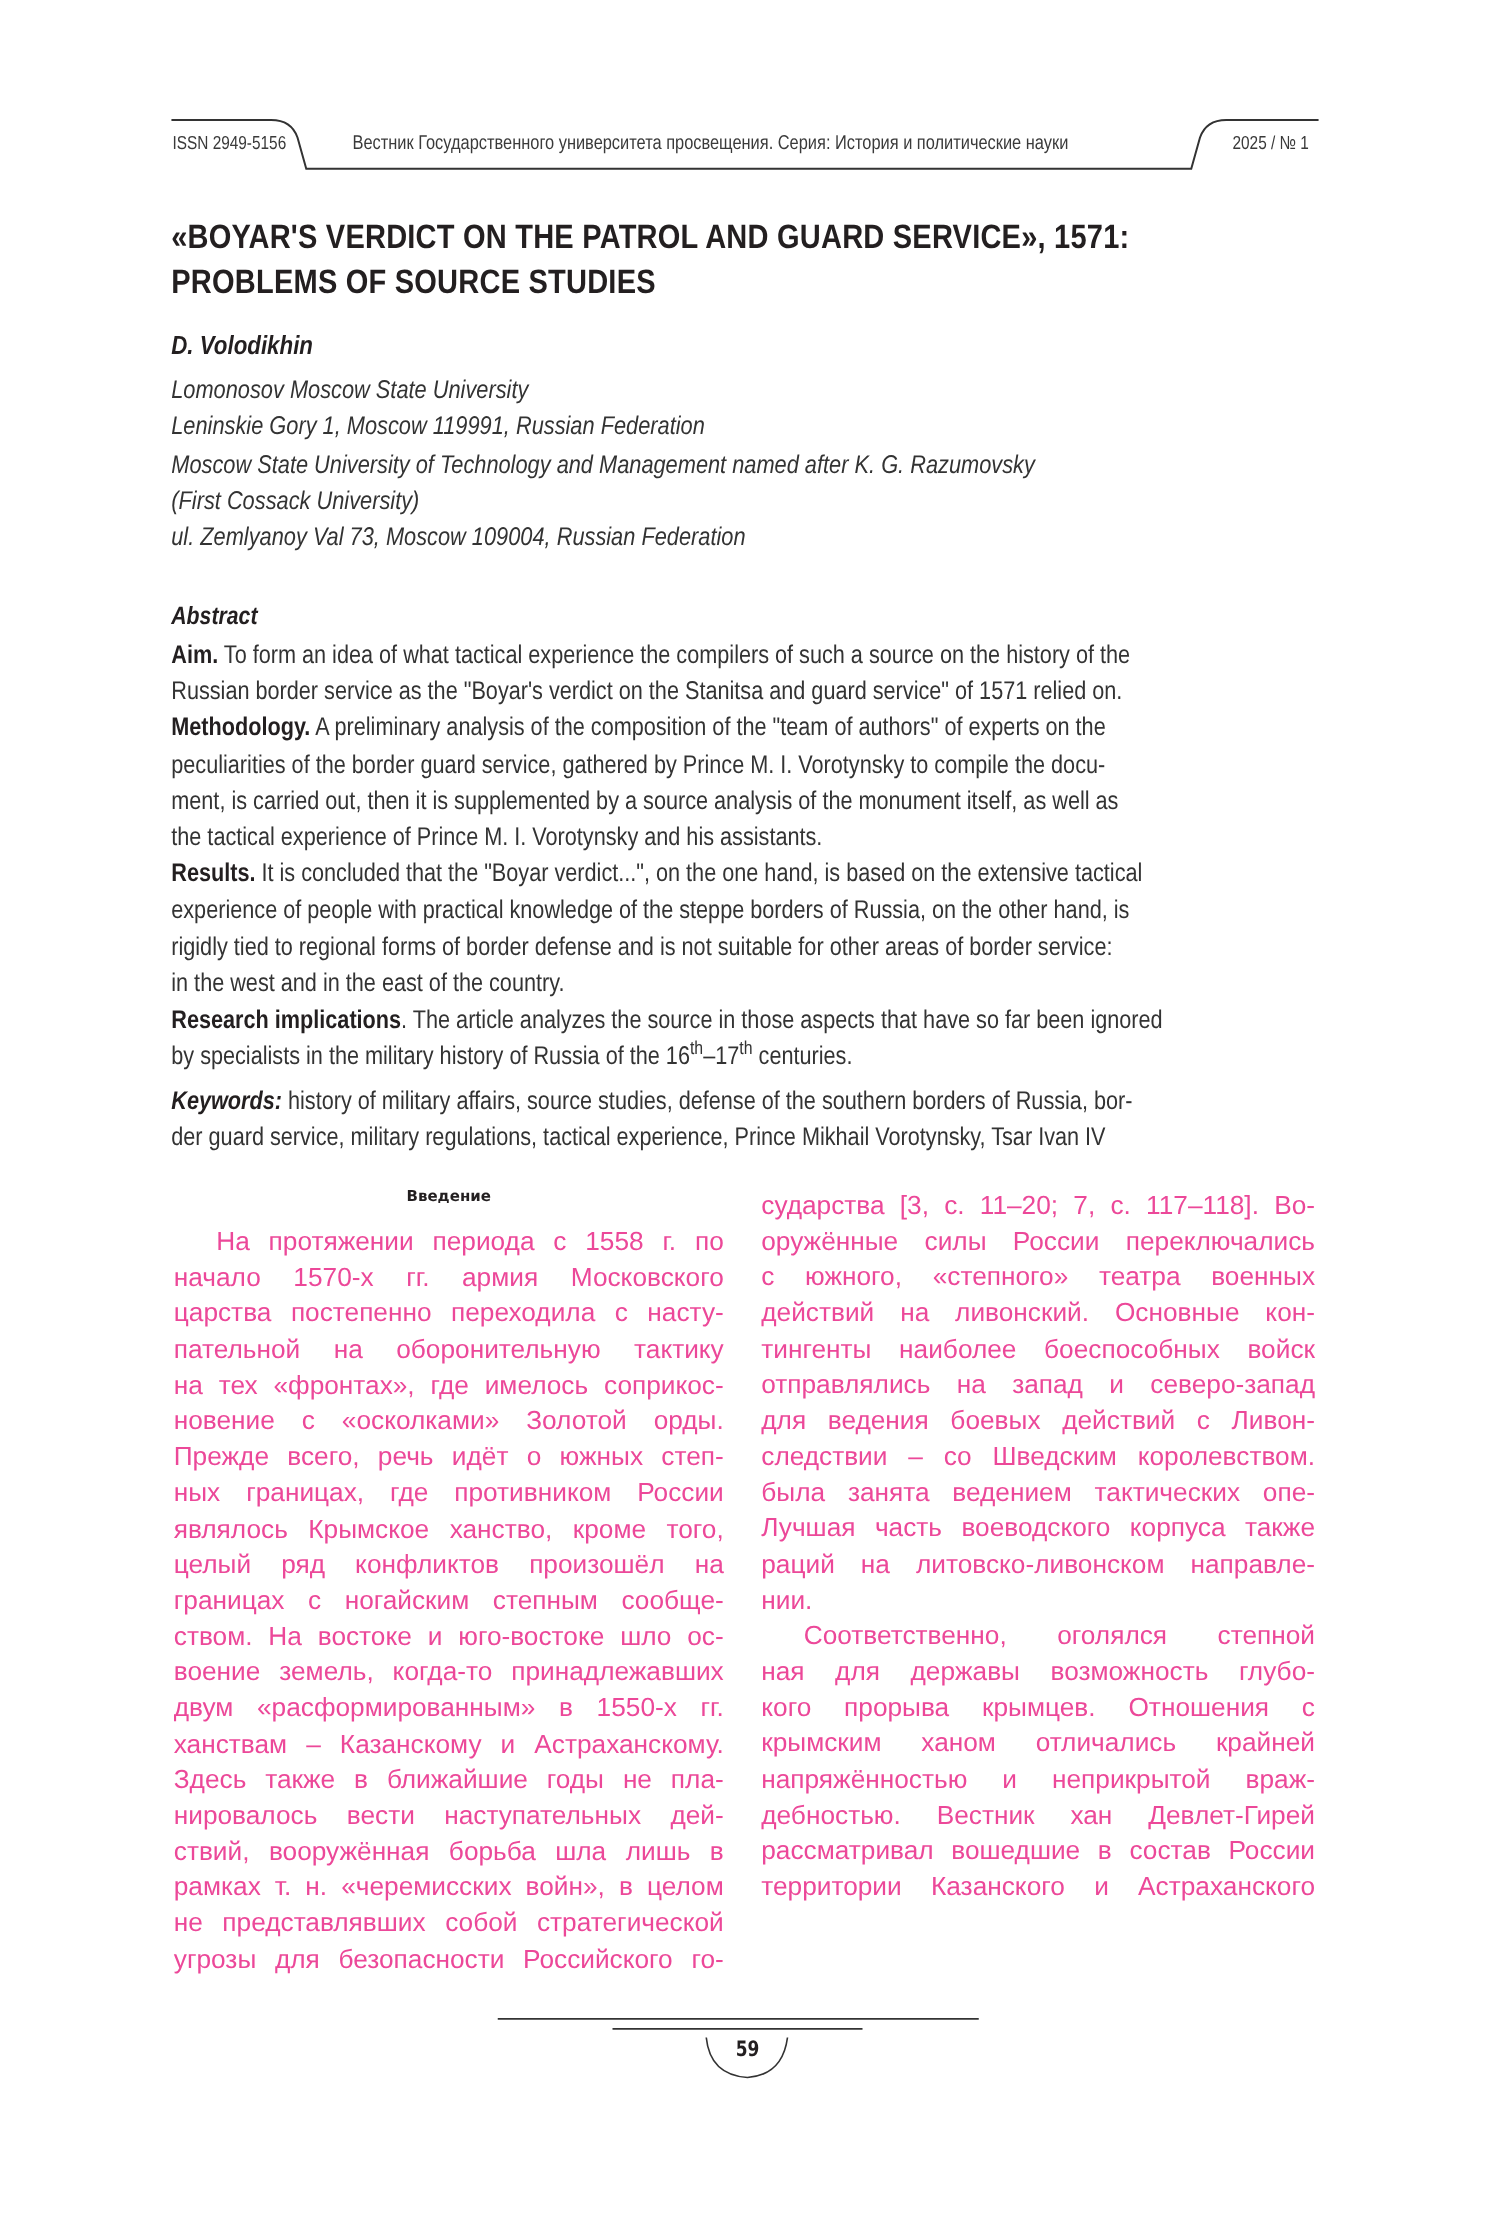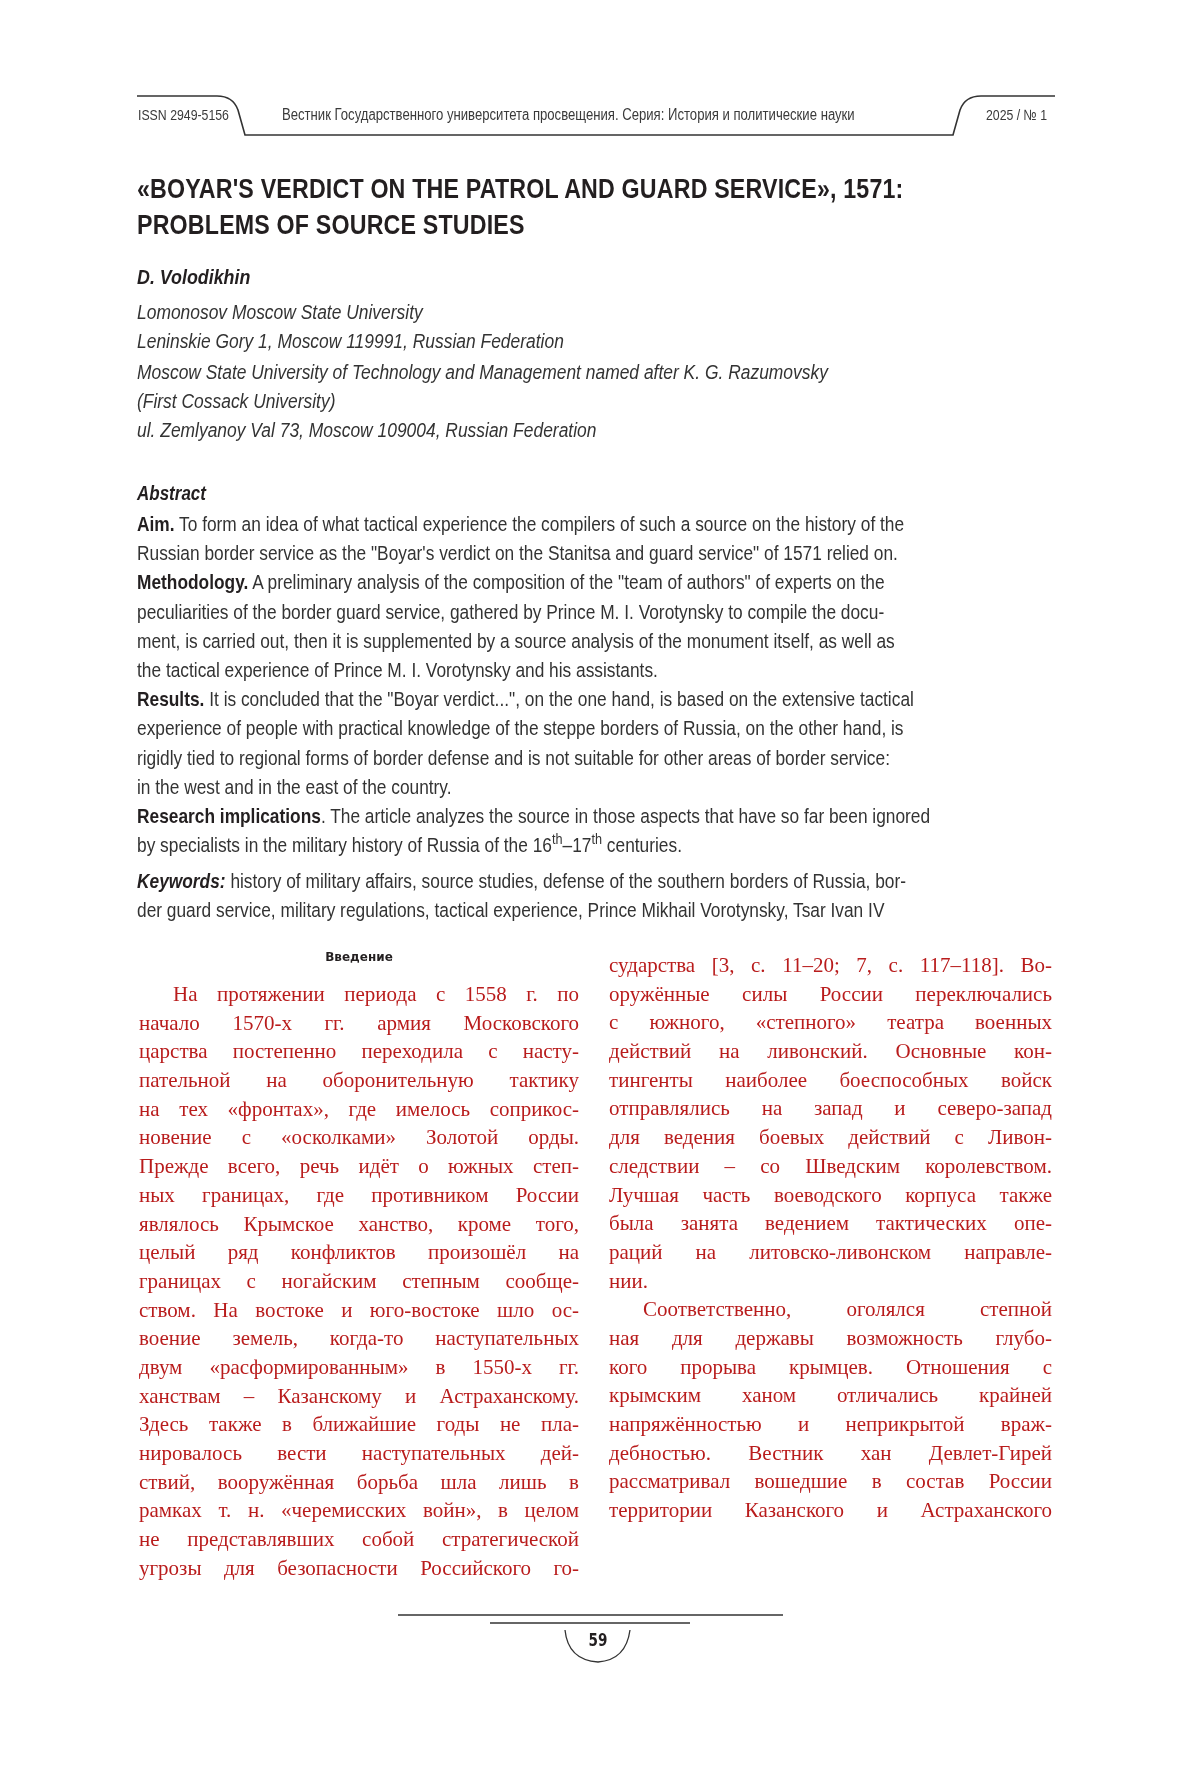--- a/index.html
+++ b/index.html
@@ -26,21 +26,21 @@
 
     .abs-lines { left: 137px; top: 509px; width: 1080px; font-family: "Liberation Sans", sans-serif; font-size: 20.5px; line-height: 29.2px; color: #333; transform: scaleX(0.845); transform-origin: left top; }
     .abs-lines .ln { white-space: nowrap; height: 29.2px; }
     .abs-lines b { color: #231f20; }
     .kw { left: 137px; top: 866px; width: 1080px; font-family: "Liberation Sans", sans-serif; font-size: 20.5px; line-height: 29.2px; color: #333; transform: scaleX(0.845); transform-origin: left top; }
     .kw .ln { white-space: nowrap; }
     .kw b { font-style: italic; color: #231f20; }
     sup { font-size: 15px; line-height: 0; }
 
     
-    .col { font-family: Liberation Serif, serif; font-size: 21px; line-height: 28.7px; color: #b91c1c; }
+    .col { font-family: Liberation Sans, sans-serif; font-size: 21px; line-height: 28.7px; color: #ec4899; }
     .col .ln { height: 28.7px; white-space: nowrap; text-align: justify; text-align-last: justify; }
     .col .ln.last { text-align-last: left; }
     .col .ln.indent { padding-left: 34px; }
     .left-col { left: 139px; top: 980px; width: 440px; }
     .right-col { left: 609px; top: 951px; width: 443px; }
     .sect-h { left: 139px; top: 950px; width: 440px; text-align: center; font-family: "DejaVu Sans", sans-serif; font-weight: bold; font-size: 12px; color: #231f20; }
 
     
     .foot { left: 398px; top: 1612px; width: 390px; height: 60px; }
     .pnum { position: absolute; left: 180px; top: 18px; width: 40px; text-align: center; font-family: "DejaVu Sans", sans-serif; font-weight: bold; font-size: 17px; color: #231f20; transform: scaleX(0.8); }
@@ -103,42 +103,42 @@
   <div class="ln">царства постепенно переходила с насту-</div>
   <div class="ln">пательной на оборонительную тактику</div>
   <div class="ln">на тех «фронтах», где имелось соприкос-</div>
   <div class="ln">новение с «осколками» Золотой орды.</div>
   <div class="ln">Прежде всего, речь идёт о южных степ-</div>
   <div class="ln">ных границах, где противником России</div>
   <div class="ln">являлось Крымское ханство, кроме того,</div>
   <div class="ln">целый ряд конфликтов произошёл на</div>
   <div class="ln">границах с ногайским степным сообще-</div>
   <div class="ln">ством. На востоке и юго-востоке шло ос-</div>
-  <div class="ln">воение земель, когда-то наступательных</div>
+  <div class="ln">воение земель, когда-то принадлежавших</div>
   <div class="ln">двум «расформированным» в 1550-х гг.</div>
   <div class="ln">ханствам – Казанскому и Астраханскому.</div>
   <div class="ln">Здесь также в ближайшие годы не пла-</div>
   <div class="ln">нировалось вести наступательных дей-</div>
   <div class="ln">ствий, вооружённая борьба шла лишь в</div>
   <div class="ln">рамках т. н. «черемисских войн», в целом</div>
   <div class="ln">не представлявших собой стратегической</div>
   <div class="ln">угрозы для безопасности Российского го-</div>
 </div>
 
 <div class="abs col right-col">
   <div class="ln">сударства [3, с. 11–20; 7, с. 117–118]. Во-</div>
   <div class="ln">оружённые силы России переключались</div>
   <div class="ln">с южного, «степного» театра военных</div>
   <div class="ln">действий на ливонский. Основные кон-</div>
   <div class="ln">тингенты наиболее боеспособных войск</div>
   <div class="ln">отправлялись на запад и северо-запад</div>
   <div class="ln">для ведения боевых действий с Ливон-</div>
   <div class="ln">следствии – со Шведским королевством.</div>
+  <div class="ln">была занята ведением тактических опе-</div>
   <div class="ln">Лучшая часть воеводского корпуса также</div>
-  <div class="ln">была занята ведением тактических опе-</div>
   <div class="ln">раций на литовско-ливонском направле-</div>
   <div class="ln last">нии.</div>
   <div class="ln indent">Соответственно, оголялся степной</div>
   <div class="ln">ная для державы возможность глубо-</div>
   <div class="ln">кого прорыва крымцев. Отношения с</div>
   <div class="ln">крымским ханом отличались крайней</div>
   <div class="ln">напряжённостью и неприкрытой враж-</div>
   <div class="ln">дебностью. Вестник хан Девлет-Гирей</div>
   <div class="ln">рассматривал вошедшие в состав России</div>
   <div class="ln">территории Казанского и Астраханского</div>

